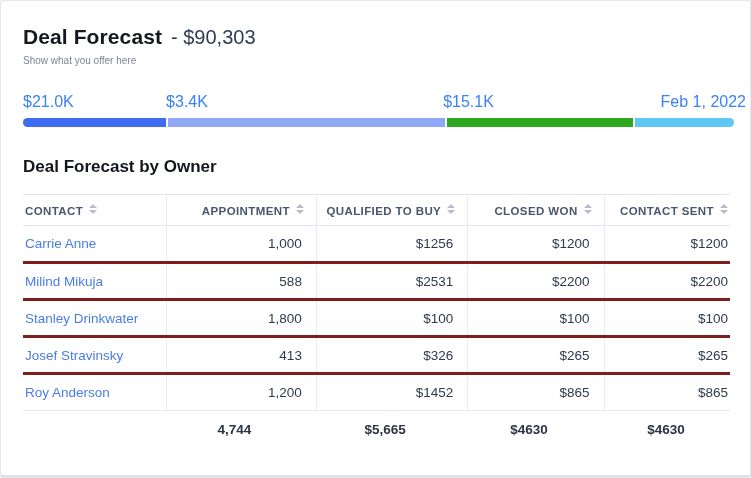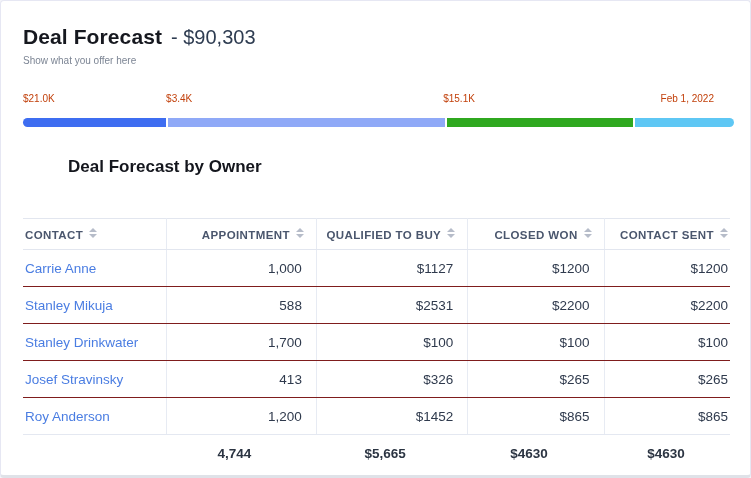--- a/index.html
+++ b/index.html
@@ -20,30 +20,30 @@
   
   .title-line { display: flex; align-items: baseline; }
   .title { font-size: 21px; font-weight: 700; color: #16181f; letter-spacing: 0.1px; }
   .title-suffix { font-size: 20px; font-weight: 400; color: #2e3c51; margin-left: 9px; }
   .subtitle { margin-top: 6px; font-size: 10px; color: #7c8594; }
 
   
   .progress-wrap { position: relative; margin-top: 27px; height: 16px; }
   .progress-label {
     position: absolute; top: 0;
-    font-size: 10px; font-weight: 500; color: #c2410c; white-space: nowrap;
+    font-size: 16px; font-weight: 500; color: #3b82f6; white-space: nowrap;
   }
   .progress-bar { display: flex; gap: 2px; margin-top: 9px; height: 9px; }
   .progress-seg { height: 9px; }
   .progress-seg:first-child { border-radius: 5px 0 0 5px; }
   .progress-seg:last-child { border-radius: 0 5px 5px 0; }
 
   
-  .section-heading { margin-top: 30px; font-size: 17px; font-weight: 700; color: #14161d; margin-left: 45px; }
-  table { width: 707px; border-collapse: collapse; table-layout: fixed; margin-top: 41px; }
+  .section-heading { margin-top: 30px; font-size: 17px; font-weight: 700; color: #14161d; }
+  table { width: 707px; border-collapse: collapse; table-layout: fixed; margin-top: 17px; }
   col.c-contact { width: 20.3%; }
   col.c-appointment { width: 21.2%; }
   col.c-qualified { width: 21.4%; }
   col.c-closed { width: 19.3%; }
   col.c-sent { width: 17.8%; }
 
   thead th {
     height: 31px;
     font-size: 11.5px; font-weight: 700; letter-spacing: 0.4px;
     color: #4a566d; text-transform: uppercase;
@@ -58,21 +58,21 @@
   thead th:last-child { border-right: none; padding-right: 2px; }
 
   .sort-icon { display: inline-block; vertical-align: 1px; margin-left: 6px; line-height: 0; }
   .sort-icon i { display: block; width: 0; height: 0; border-left: 4px solid transparent; border-right: 4px solid transparent; }
   .sort-icon .up { border-bottom: 4px solid #b6bcc9; margin-bottom: 2px; }
   .sort-icon .down { border-top: 4px solid #b6bcc9; }
 
   tbody td {
     height: 37px;
     font-size: 13.5px; color: #2f3a4d;
-    border-bottom: 1px solid #7f1d1d;
+    border-bottom: 3px solid #7f1d1d;
     border-right: 1px solid #e7ebf3;
     text-align: right; padding-right: 14px;
     white-space: nowrap;
   }
   tbody td:first-child { text-align: left; padding-left: 2px; }
   tbody td:last-child { border-right: none; padding-right: 2px; }
   tbody tr:last-child td { border-bottom: 1px solid #e4e8f1; }
   .contact-link { color: #4a7de2; cursor: pointer; text-decoration: none; }
 
   tfoot td {
@@ -123,34 +123,34 @@
         <th><span>Appointment</span><span class="sort-icon"><i class="up"></i><i class="down"></i></span></th>
         <th><span>Qualified to buy</span><span class="sort-icon"><i class="up"></i><i class="down"></i></span></th>
         <th><span>Closed won</span><span class="sort-icon"><i class="up"></i><i class="down"></i></span></th>
         <th><span>Contact sent</span><span class="sort-icon"><i class="up"></i><i class="down"></i></span></th>
       </tr>
     </thead>
     <tbody>
       <tr>
         <td><span class="contact-link">Carrie Anne</span></td>
         <td>1,000</td>
-        <td>$1127</td>
+        <td>$1256</td>
         <td>$1200</td>
         <td>$1200</td>
       </tr>
       <tr>
-        <td><span class="contact-link">Stanley Mikuja</span></td>
+        <td><span class="contact-link">Milind Mikuja</span></td>
         <td>588</td>
         <td>$2531</td>
         <td>$2200</td>
         <td>$2200</td>
       </tr>
       <tr>
         <td><span class="contact-link">Stanley Drinkwater</span></td>
-        <td>1,700</td>
+        <td>1,800</td>
         <td>$100</td>
         <td>$100</td>
         <td>$100</td>
       </tr>
       <tr>
         <td><span class="contact-link">Josef Stravinsky</span></td>
         <td>413</td>
         <td>$326</td>
         <td>$265</td>
         <td>$265</td>

